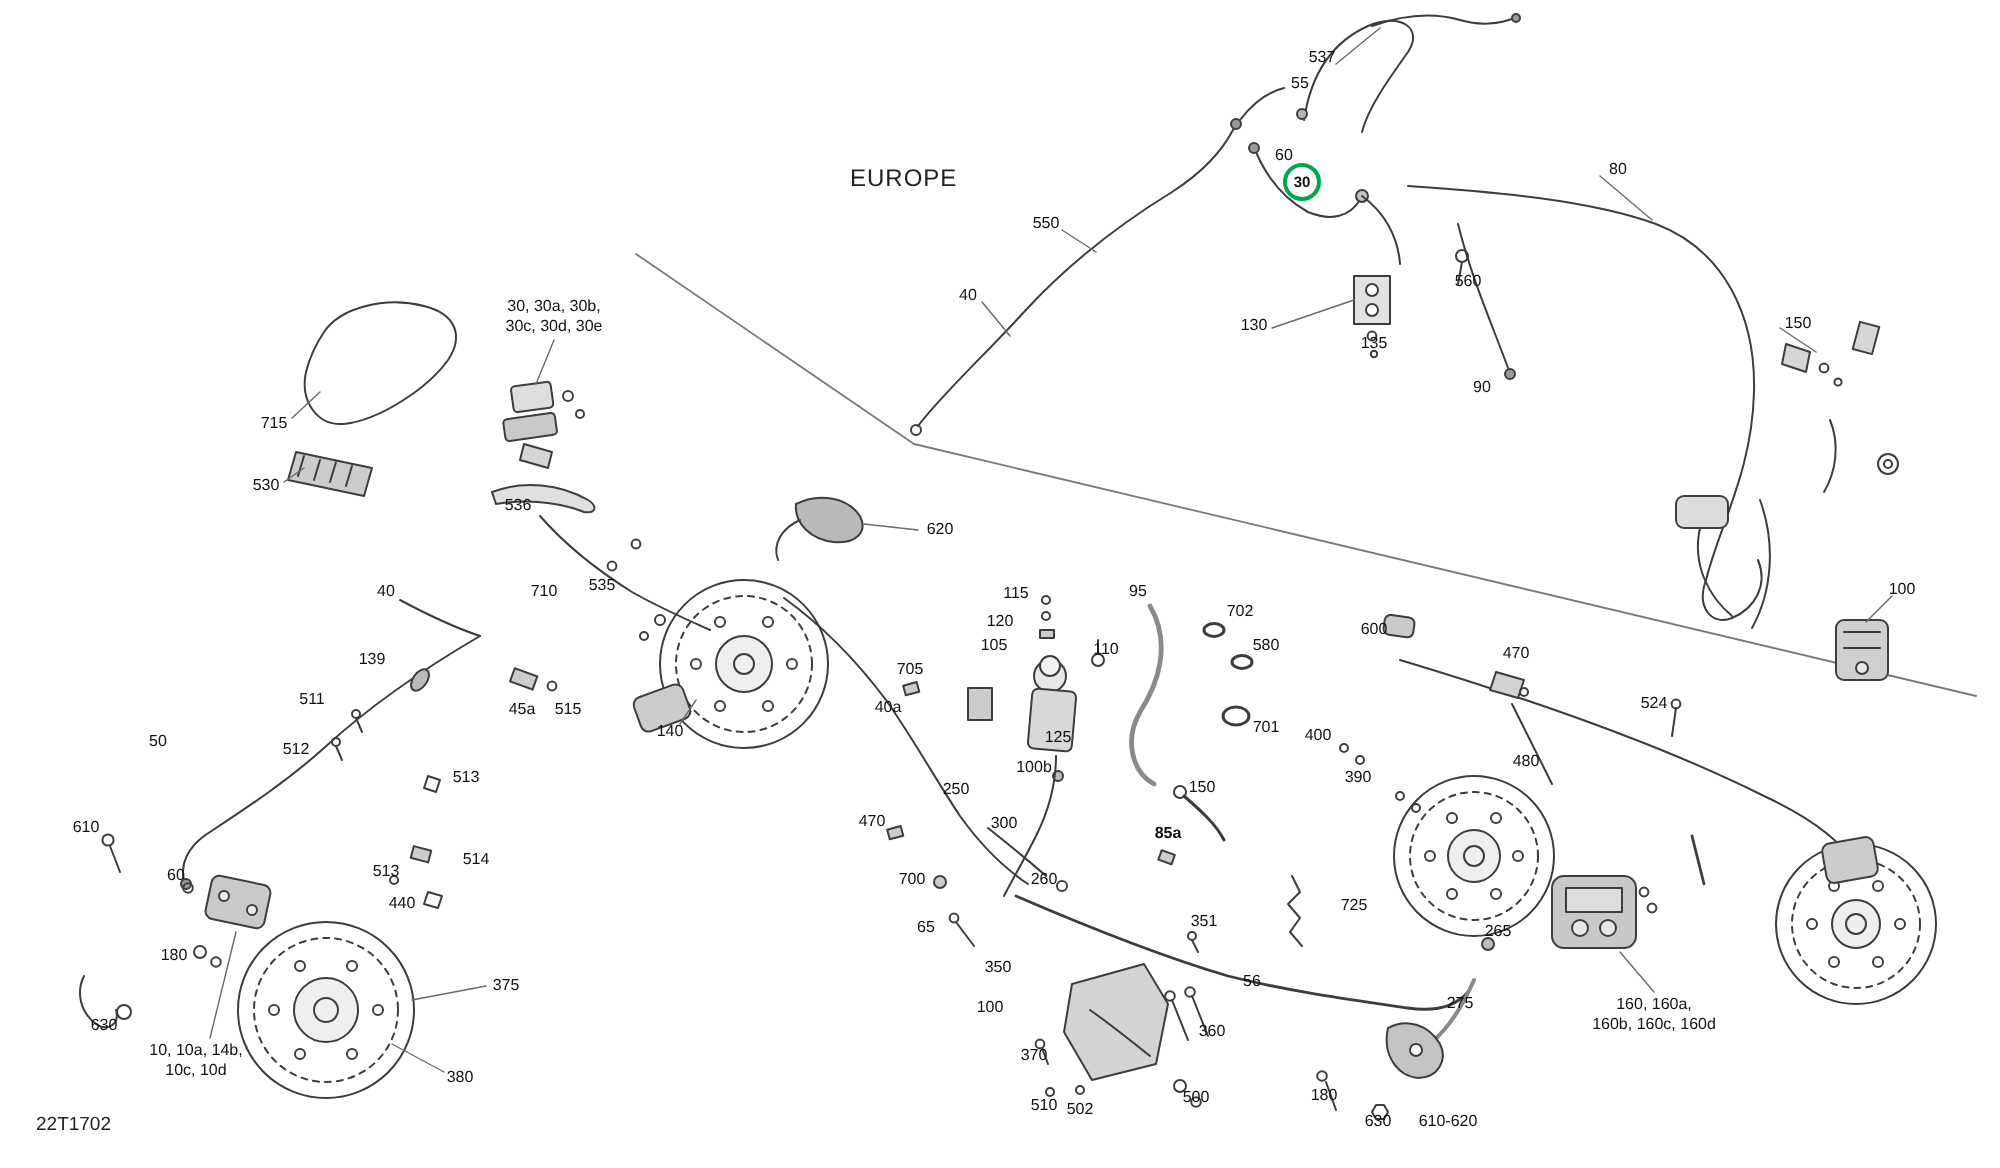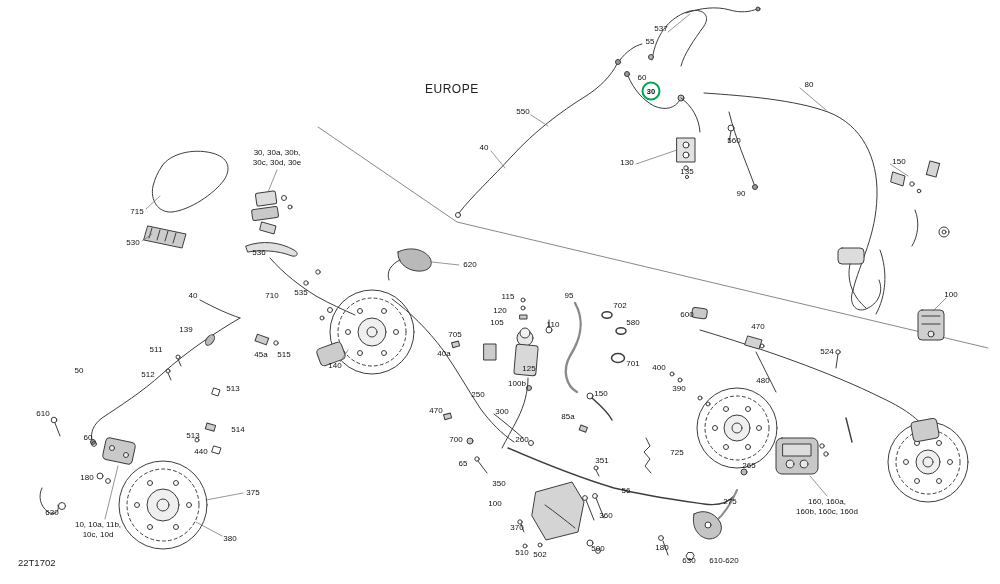--- a/index.html
+++ b/index.html
@@ -330,21 +330,21 @@
       <span class="callout" style="left: 148px; top: 375px;">512</span>
       <span class="callout" style="left: 79px; top: 371px;">50</span>
       <span class="callout" style="left: 517px; top: 384px;">100b</span>
       <span class="callout" style="left: 679px; top: 389px;">390</span>
       <span class="callout" style="left: 763px; top: 381px;">480</span>
       <span class="callout" style="left: 233px; top: 389px;">513</span>
       <span class="callout" style="left: 601px; top: 394px;">150</span>
       <span class="callout" style="left: 43px; top: 414px;">610</span>
       <span class="callout" style="left: 436px; top: 411px;">470</span>
       <span class="callout" style="left: 502px; top: 412px;">300</span>
-      <span class="callout" style="left: 568px; top: 417px;">85a</span>
+      <span class="callout" style="left: 584px; top: 417px; font-weight: bold;">85a</span>
       <span class="callout" style="left: 238px; top: 430px;">514</span>
       <span class="callout" style="left: 193px; top: 436px;">513</span>
       <span class="callout" style="left: 88px; top: 438px;">60</span>
       <span class="callout" style="left: 456px; top: 440px;">700</span>
       <span class="callout" style="left: 522px; top: 440px;">260</span>
       <span class="callout" style="left: 201px; top: 452px;">440</span>
       <span class="callout" style="left: 677px; top: 453px;">725</span>
       <span class="callout" style="left: 602px; top: 461px;">351</span>
       <span class="callout" style="left: 463px; top: 464px;">65</span>
       <span class="callout" style="left: 749px; top: 466px;">265</span>
@@ -352,21 +352,21 @@
       <span class="callout" style="left: 499px; top: 484px;">350</span>
       <span class="callout" style="left: 626px; top: 491px;">56</span>
       <span class="callout" style="left: 253px; top: 493px;">375</span>
       <span class="callout" style="left: 730px; top: 502px;">275</span>
       <span class="callout" style="left: 495px; top: 504px;">100</span>
       <span class="callout" style="left: 827px; top: 507px;">160, 160a,
 160b, 160c, 160d</span>
       <span class="callout" style="left: 52px; top: 513px;">630</span>
       <span class="callout" style="left: 606px; top: 516px;">360</span>
       <span class="callout" style="left: 517px; top: 528px;">370</span>
-      <span class="callout" style="left: 98px; top: 530px;">10, 10a, 11b,
+      <span class="callout" style="left: 98px; top: 530px;">10, 10a, 14b,
 10c, 10d</span>
       <span class="callout" style="left: 230px; top: 539px;">380</span>
       <span class="callout" style="left: 662px; top: 548px;">180</span>
       <span class="callout" style="left: 598px; top: 549px;">500</span>
       <span class="callout" style="left: 522px; top: 553px;">510</span>
       <span class="callout" style="left: 540px; top: 555px;">502</span>
       <span class="callout" style="left: 689px; top: 561px;">630</span>
       <span class="callout" style="left: 724px; top: 561px;">610-620</span>
     </div>
 

